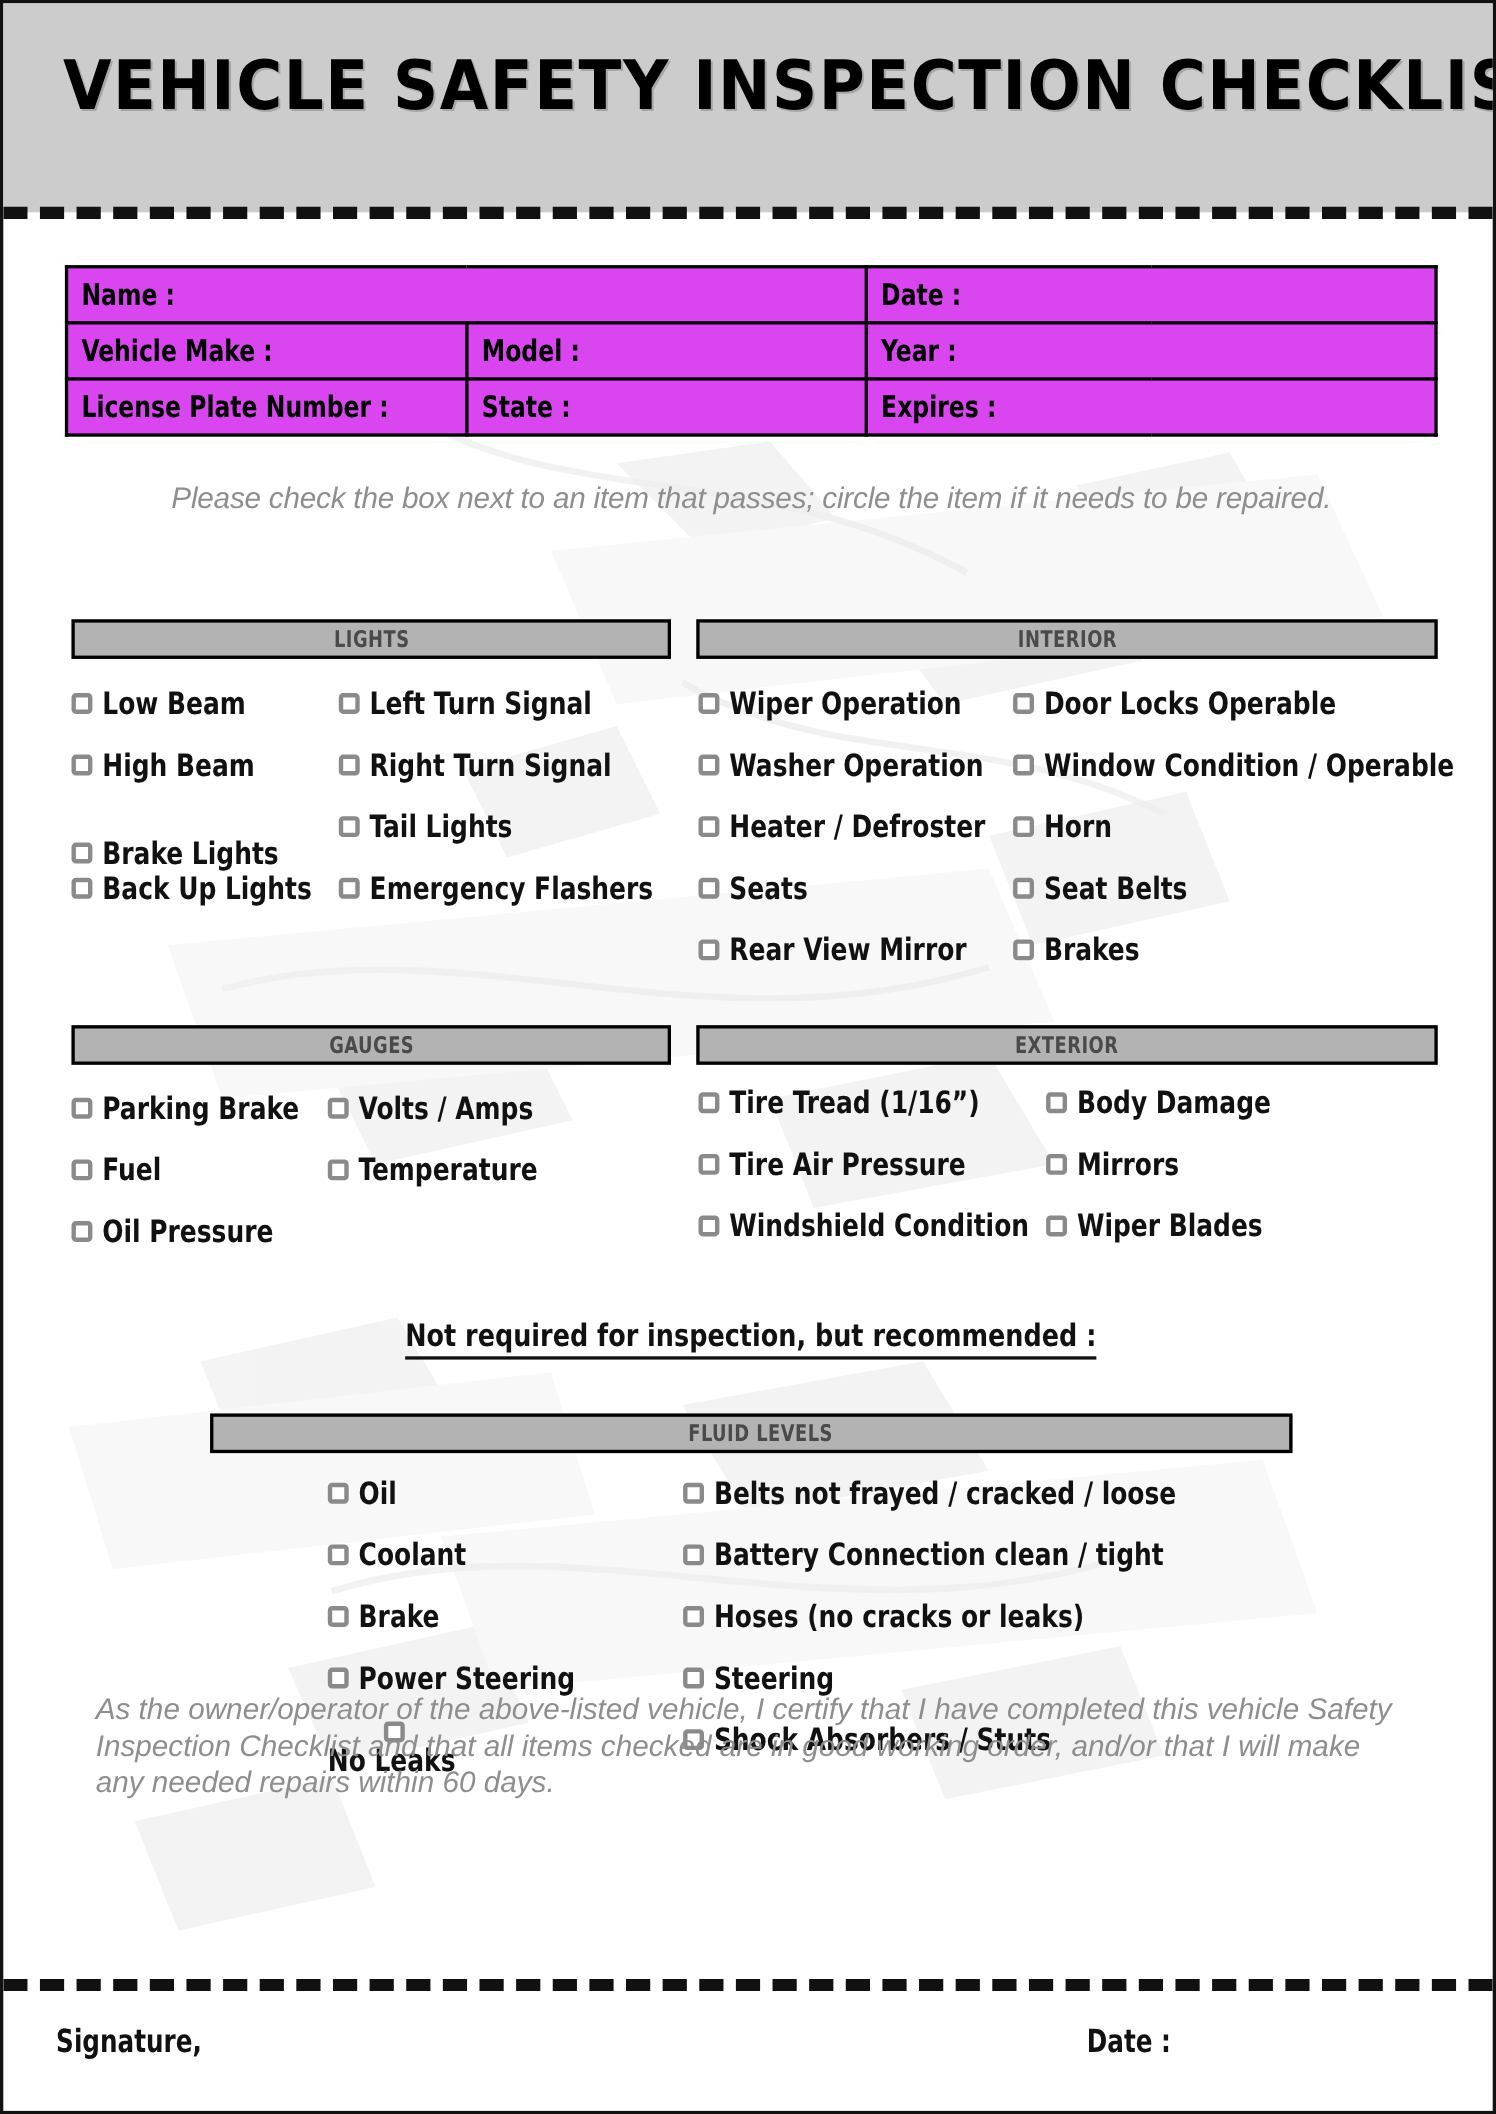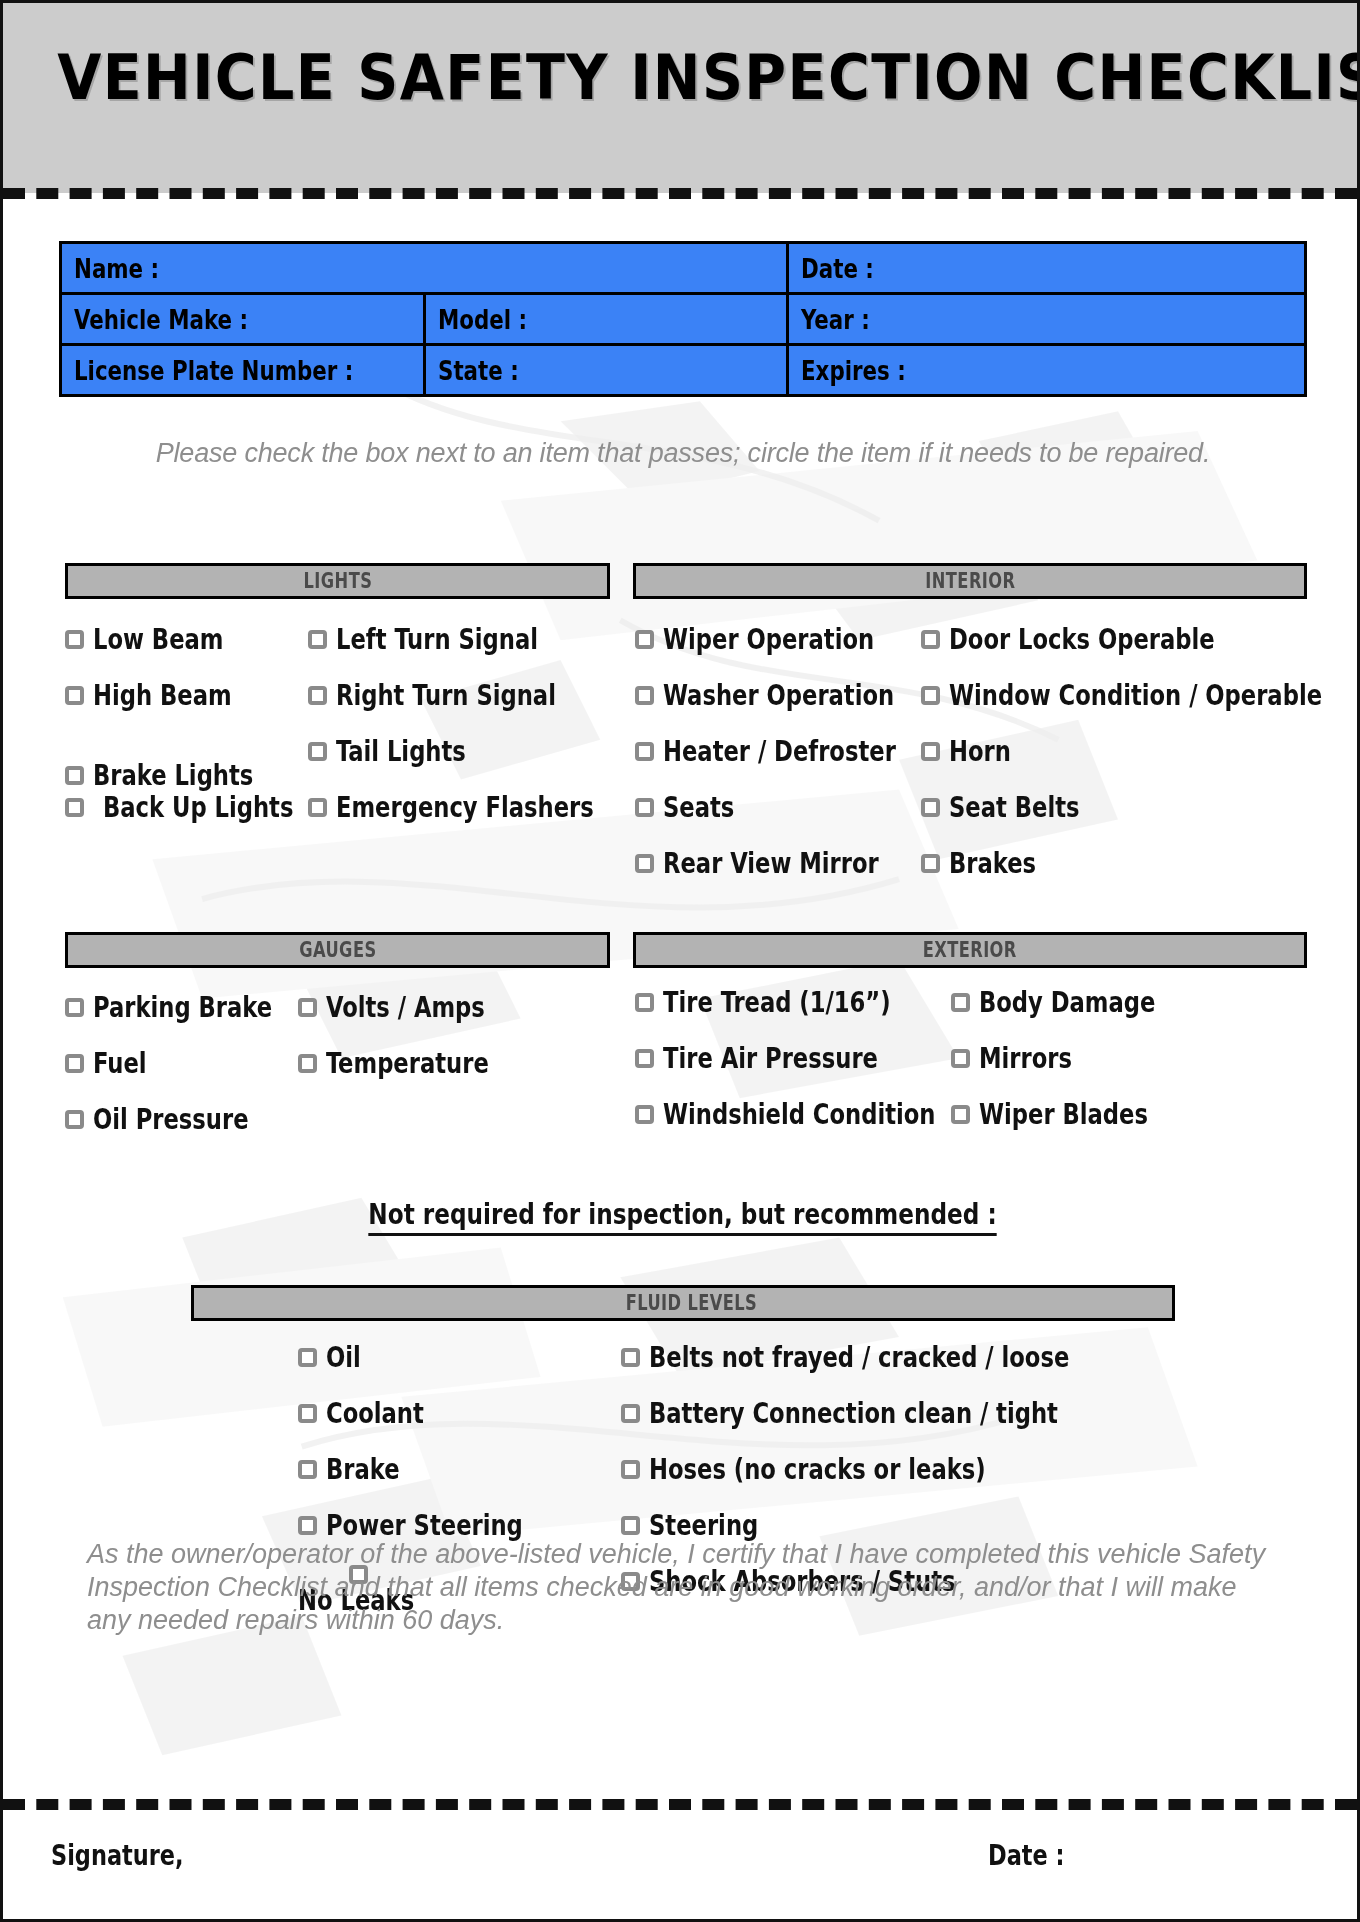--- a/index.html
+++ b/index.html
@@ -81,21 +81,21 @@
   }
   .info-table td {
     border: 3px solid #000000;
     height: 48px;
     padding: 0 12px;
     font-family: "DejaVu Sans Condensed", "Liberation Sans Narrow", "Liberation Sans", sans-serif;
     font-weight: bold;
     font-size: 27px;
     color: #000000;
     vertical-align: middle;
-    background: #3b82f6;
+    background: #d946ef;
     transform-origin: left center;
   }
   .info-table td span {
     display: inline-block;
     transform: scaleX(0.88);
     transform-origin: left center;
     white-space: nowrap;
   }
   td.blank { background: #ffffff; }
 
@@ -293,21 +293,21 @@
       <span class="lbl">Low Beam</span>
     </div>
     <div class="item" style="left:62px; top:486px;">
       <span class="chk"></span>
       <span class="lbl">High Beam</span>
     </div>
     <div class="item" style="left:62px; top:566px;justify-content:space-between;">
       <span class="chk"></span>
       <span class="lbl">Brake Lights</span>
     </div>
-    <div class="item" style="left:62px; top:598px;gap:10px;">
+    <div class="item" style="left:62px; top:598px;">
       <span class="chk"></span>
       <span class="lbl">Back Up Lights</span>
     </div>
 
     <div class="item" style="left:305px; top:430px;">
       <span class="chk"></span>
       <span class="lbl">Left Turn Signal</span>
     </div>
     <div class="item" style="left:305px; top:486px;">
       <span class="chk"></span>

